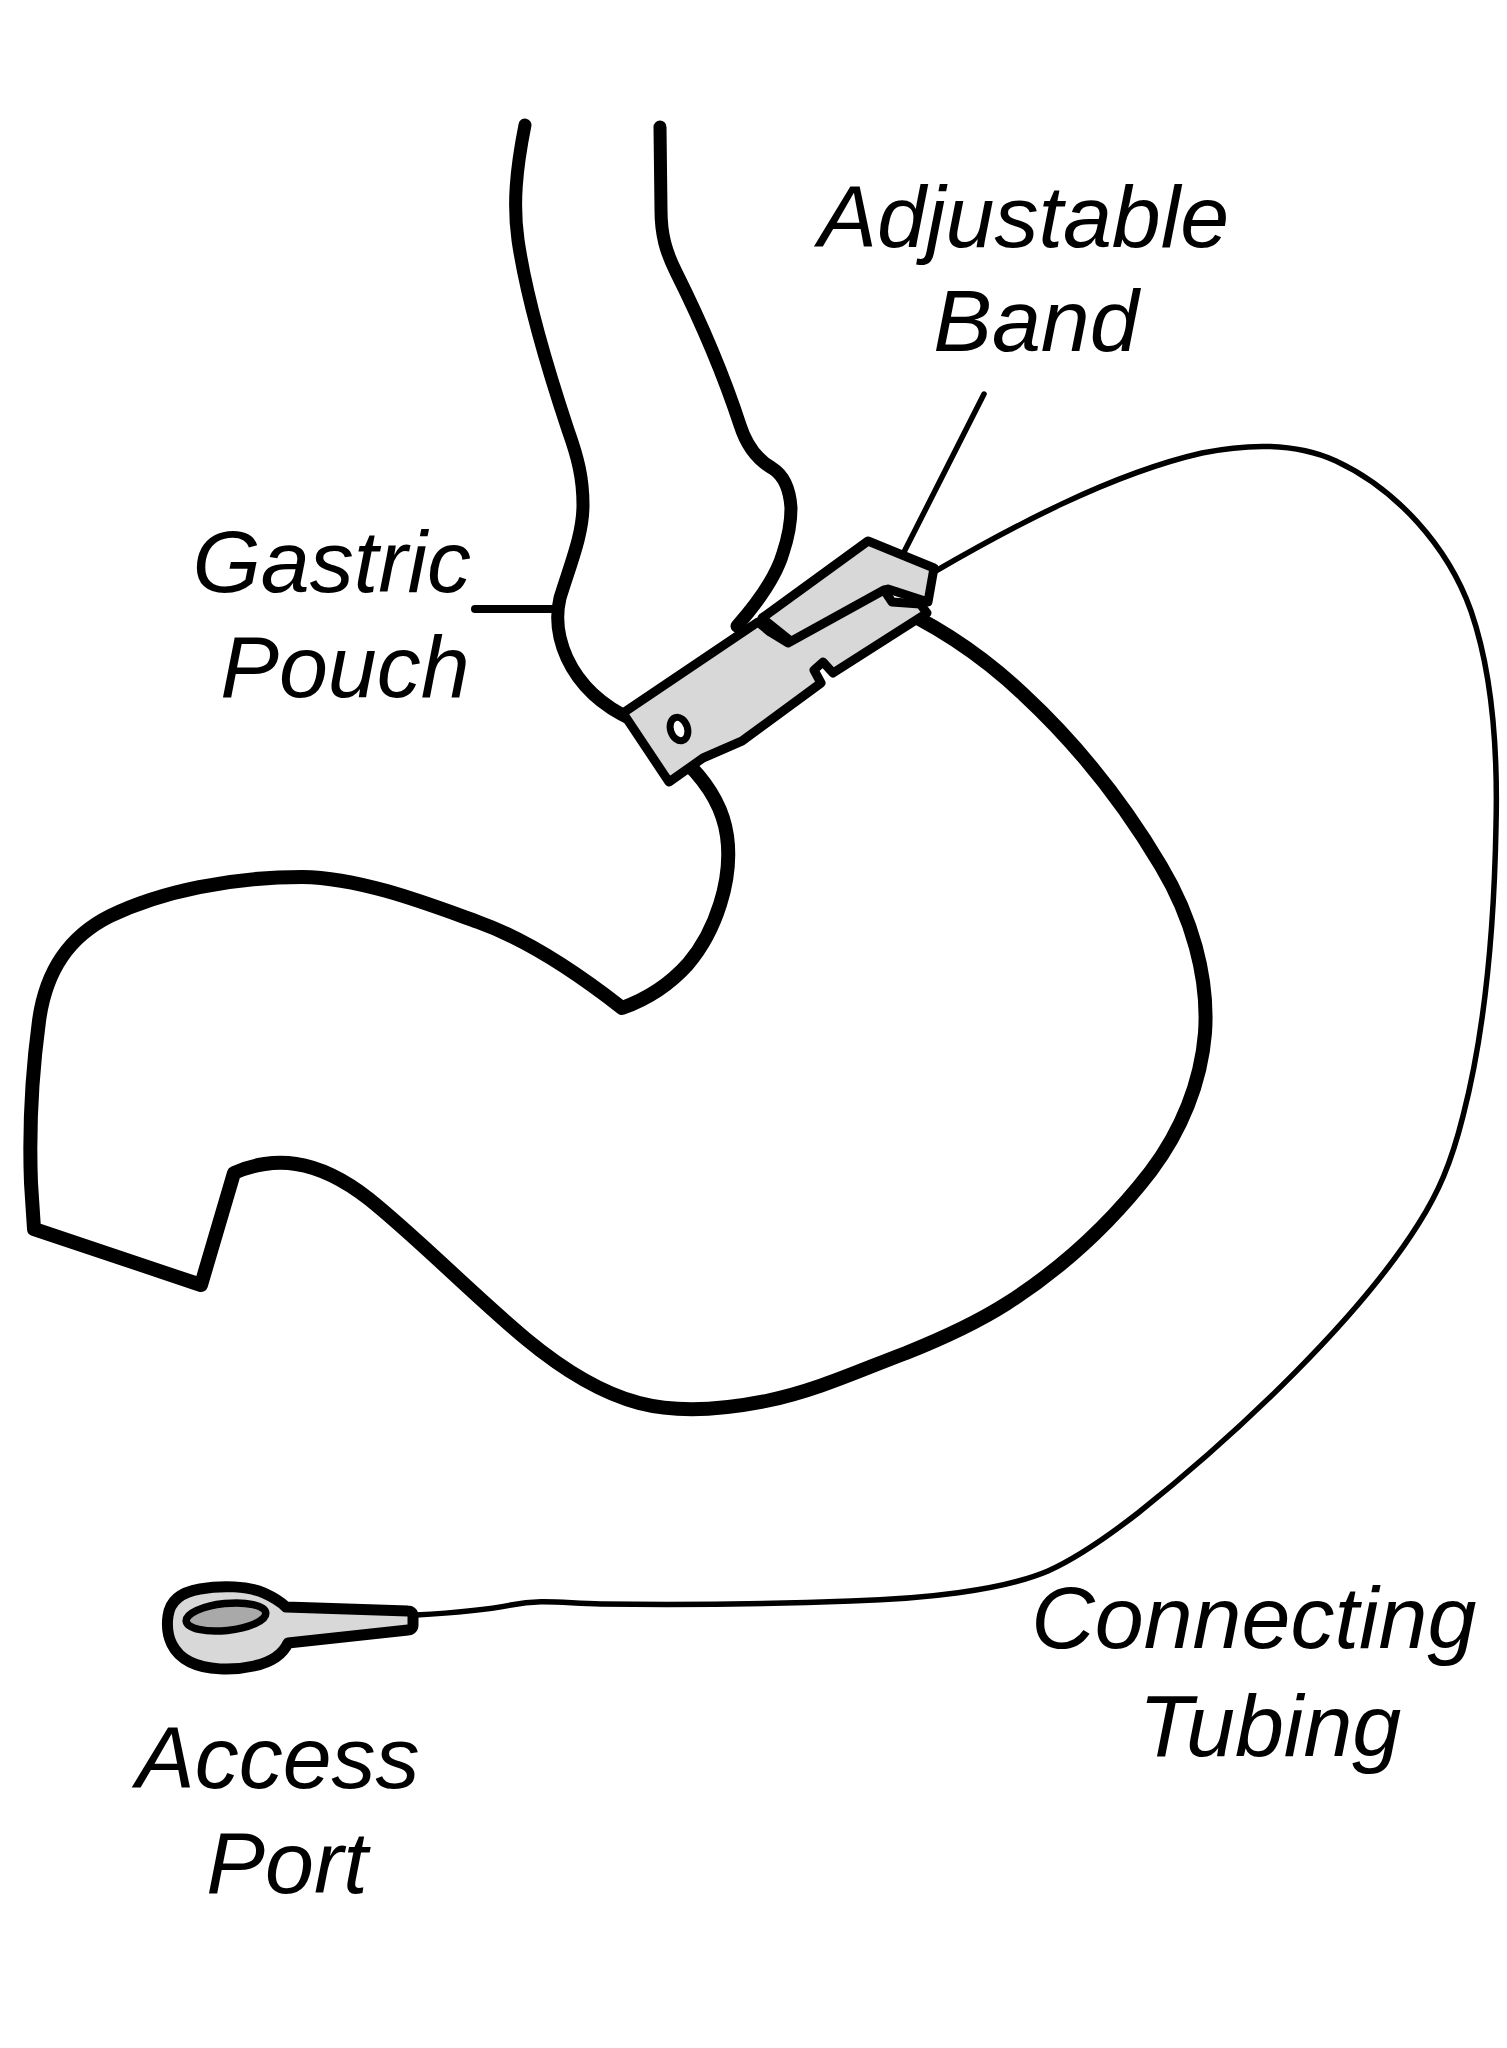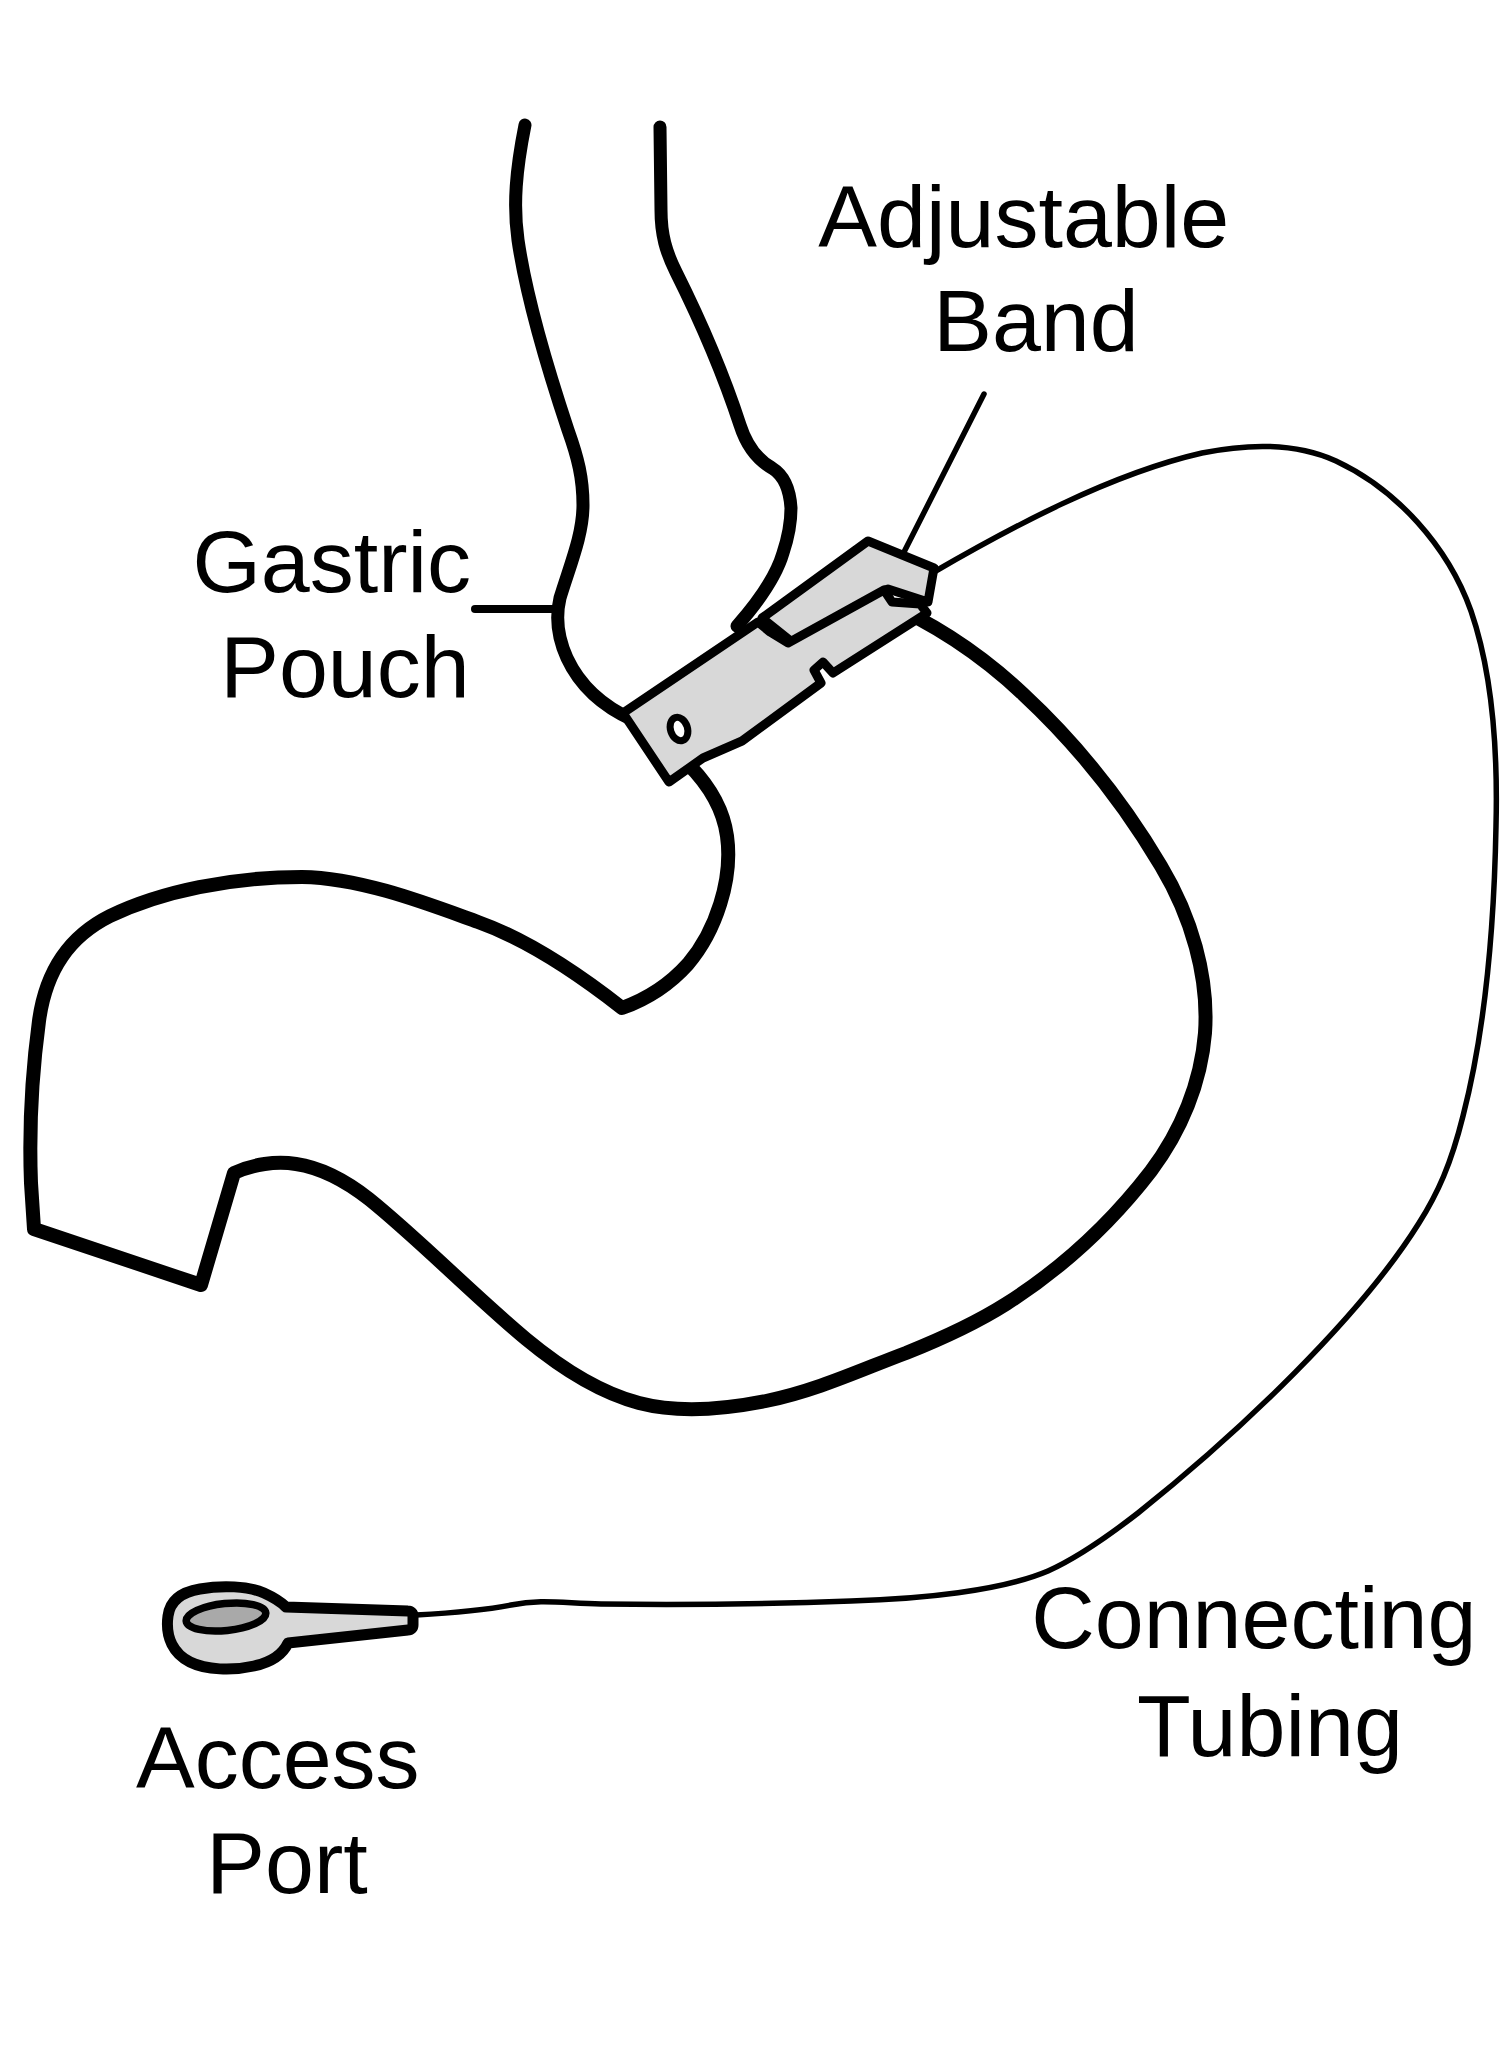--- a/index.html
+++ b/index.html
@@ -6,20 +6,21 @@
     margin: 0;
     padding: 0;
     background: #ffffff;
   }
   #stage {
     position: relative;
     width: 1507px;
     height: 2048px;
     background: #ffffff;
     overflow: hidden;
+    font-style: italic;
   }
   svg {
     display: block;
     width: 1507px;
     height: 2048px;
   }
   .label-text {
     font-family: "Liberation Sans", "DejaVu Sans", sans-serif;
     font-size: 88px;
     font-weight: 400;

